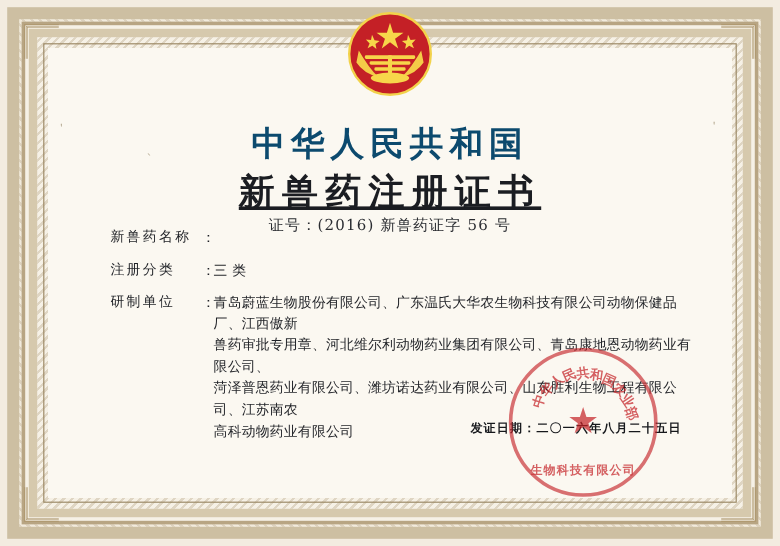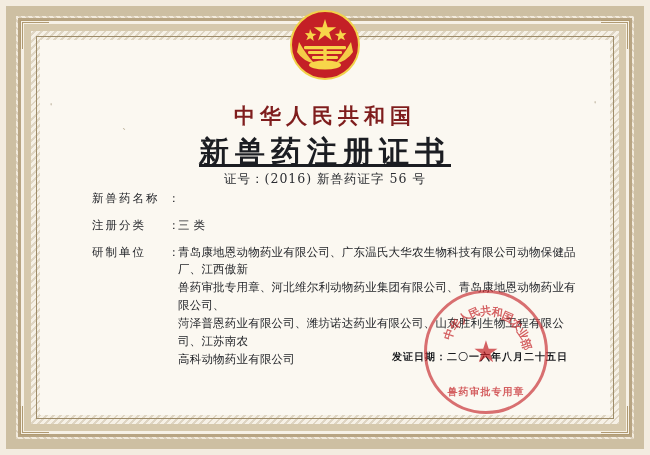--- a/index.html
+++ b/index.html
@@ -94,24 +94,24 @@
   
   .title-block {
     position: absolute;
     top: 62px;
     left: 0;
     right: 0;
     text-align: center;
   }
   .title-main {
     font-family: "DejaVu Serif", "Liberation Serif", serif;
-    font-size: 21px;
+    font-size: 28px;
     font-weight: bold;
     letter-spacing: 5px;
-    color: #7f1d1d;
+    color: #0c4a6e;
     line-height: 1.3;
   }
   .title-sub {
     font-family: "DejaVu Serif", "Liberation Serif", serif;
     font-size: 30px;
     font-weight: bold;
     letter-spacing: 6px;
     color: #1b1d22;
     margin-top: 4px;
     line-height: 1.25;
@@ -302,21 +302,21 @@
         <div class="field-colon">：</div>
         <div class="field-value">
           <span class="line">三 类</span>
         </div>
       </div>
 
       <div class="field-row">
         <div class="field-label">研制单位</div>
         <div class="field-colon">：</div>
         <div class="field-value">
-          <span class="line">青岛康地恩动物药业有限公司、广东温氏大华农生物科技有限公司动物保健品厂、江西傲新</span>
+          <span class="line">青岛蔚蓝生物股份有限公司、广东温氏大华农生物科技有限公司动物保健品厂、江西傲新</span>
           <span class="line">兽药审批专用章、河北维尔利动物药业集团有限公司、青岛康地恩动物药业有限公司、</span>
           <span class="line">菏泽普恩药业有限公司、潍坊诺达药业有限公司、山东胜利生物工程有限公司、江苏南农</span>
           <span class="line">高科动物药业有限公司</span>
         </div>
       </div>
 
     </div>
 
 
     <div class="issue-date">
@@ -330,17 +330,17 @@
         <span style="transform: rotate(-40deg) translate(0, -48px) rotate(0deg);">人</span>
         <span style="transform: rotate(-24deg) translate(0, -48px) rotate(0deg);">民</span>
         <span style="transform: rotate(-8deg) translate(0, -48px) rotate(0deg);">共</span>
         <span style="transform: rotate(8deg) translate(0, -48px) rotate(0deg);">和</span>
         <span style="transform: rotate(24deg) translate(0, -48px) rotate(0deg);">国</span>
         <span style="transform: rotate(40deg) translate(0, -48px) rotate(0deg);">农</span>
         <span style="transform: rotate(56deg) translate(0, -48px) rotate(0deg);">业</span>
         <span style="transform: rotate(72deg) translate(0, -48px) rotate(0deg);">部</span>
       </div>
       <div class="seal-star">★</div>
-      <div class="seal-bottom-text">兽药审批专用章</div>
+      <div class="seal-bottom-text">生物科技有限公司</div>
     </div>
 
   </div>
 </div>
 
 </body></html>

